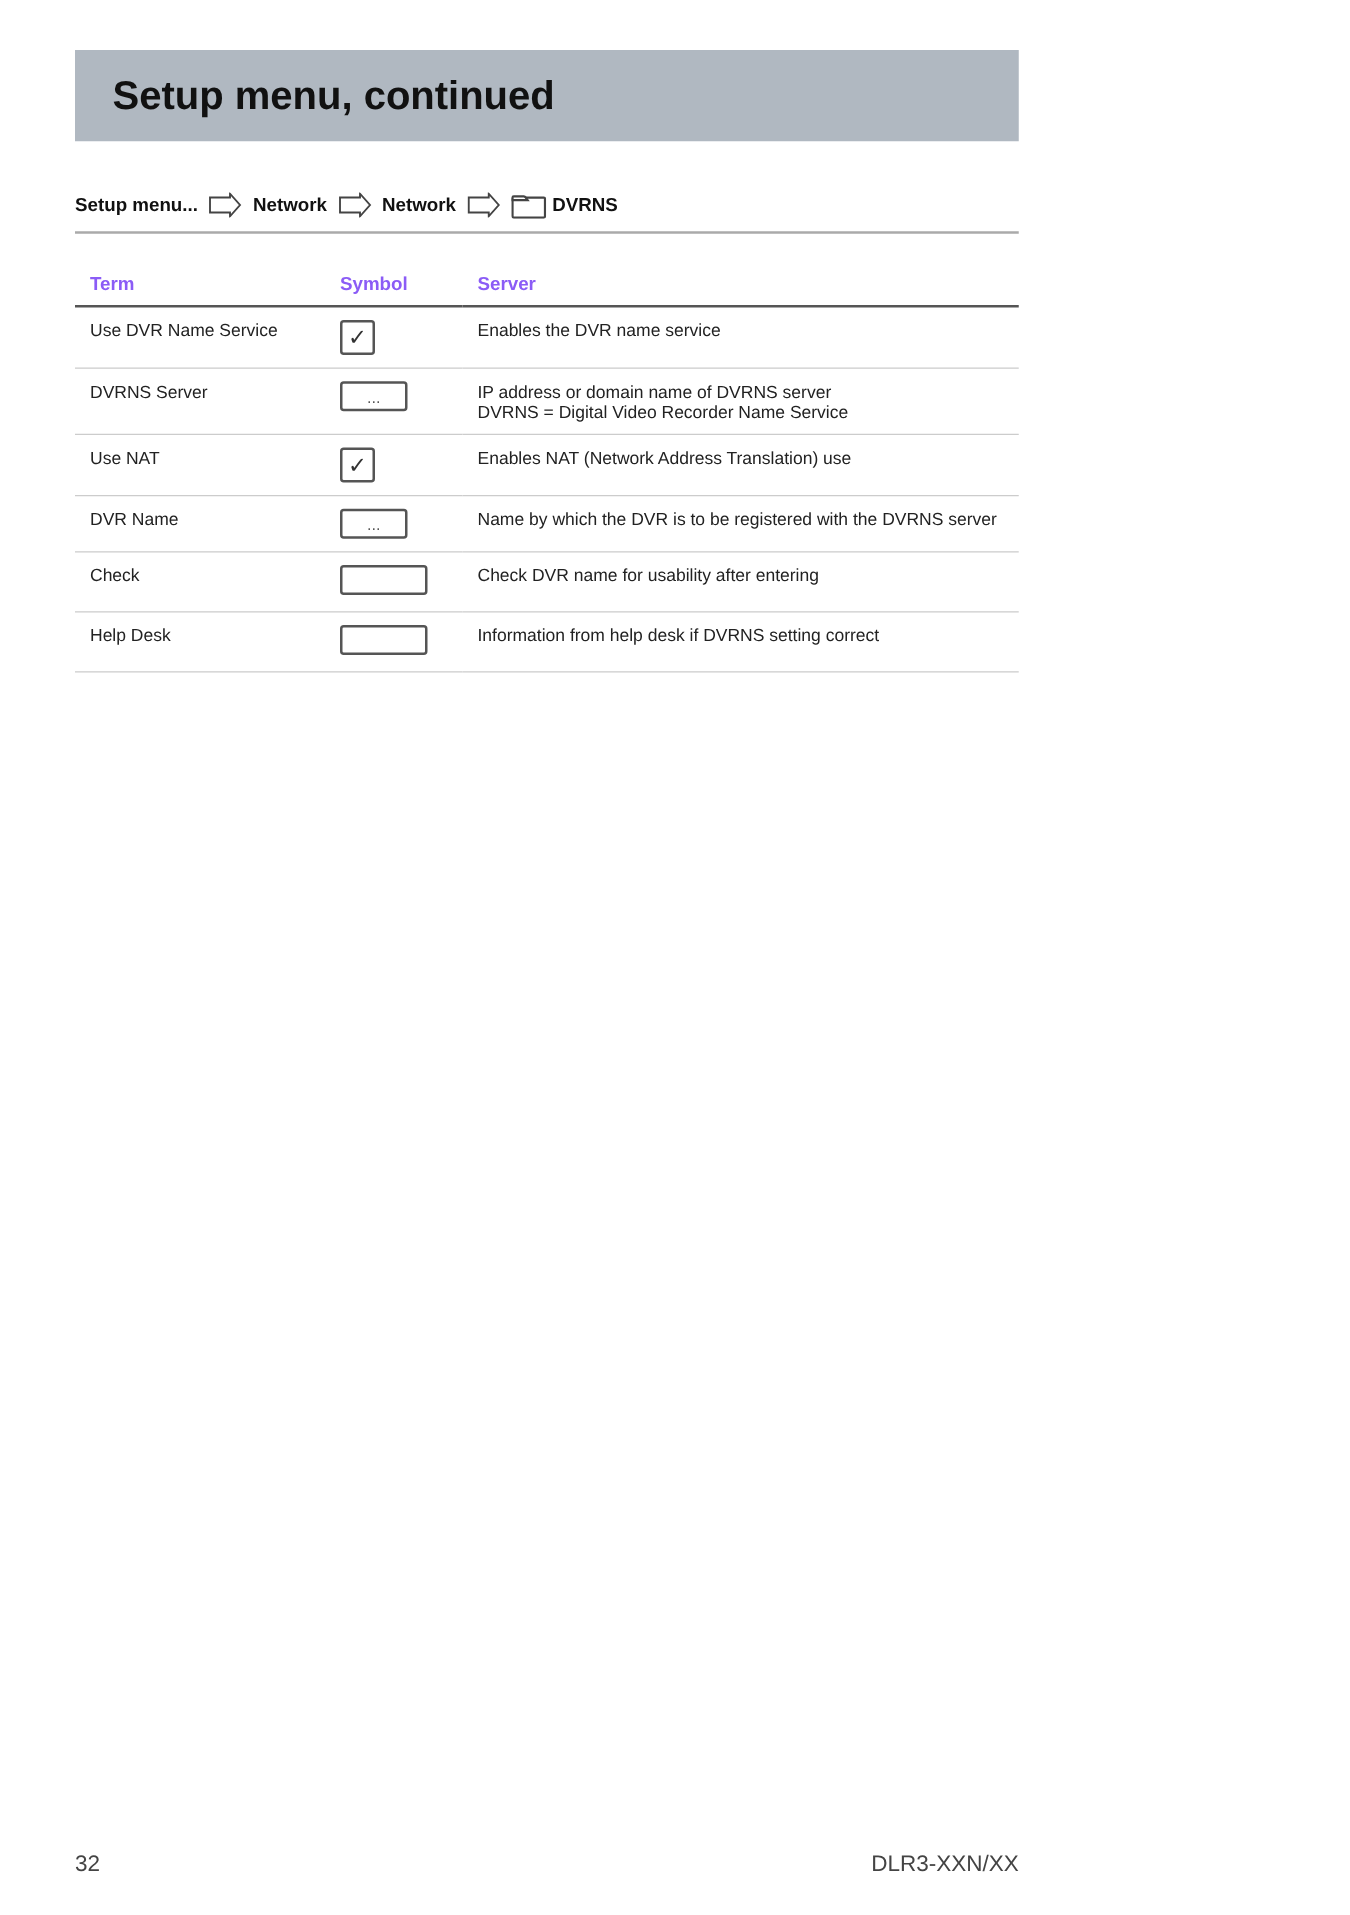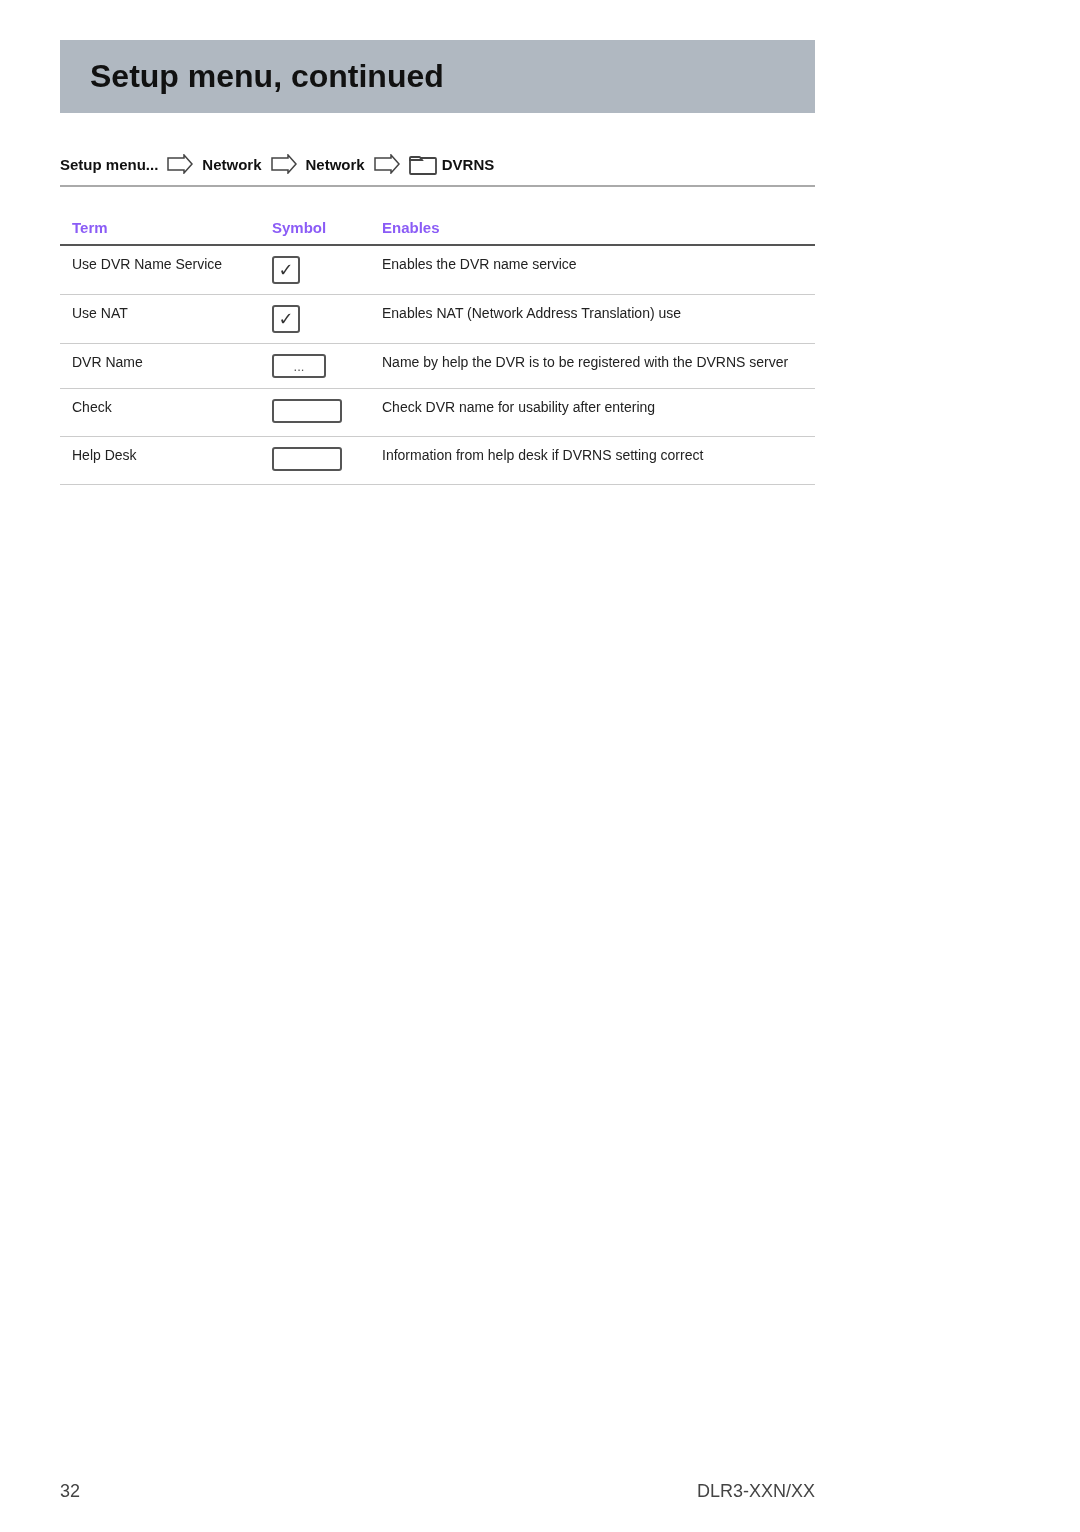--- a/index.html
+++ b/index.html
@@ -192,38 +192,43 @@
       </svg>
       <span class="breadcrumb-item">DVRNS</span>
     </span>
   </div>
 
   <table class="content-table">
     <thead>
       <tr>
         <th class="col-term">Term</th>
         <th class="col-symbol">Symbol</th>
-        <th class="col-meaning">Enables</th>
+        <th class="col-meaning">Server</th>
       </tr>
     </thead>
     <tbody id="table-body">
     <tr>
           <td class="col-term">Use DVR Name Service</td>
           <td class="col-symbol"><span class="symbol-checkbox">✓</span></td>
           <td class="col-meaning">Enables the DVR name service</td>
         </tr>
         <tr>
+          <td class="col-term">DVRNS Server</td>
+          <td class="col-symbol"><span class="symbol-input">...</span></td>
+          <td class="col-meaning">IP address or domain name of DVRNS server<br>DVRNS = Digital Video Recorder Name Service</td>
+        </tr>
+        <tr>
           <td class="col-term">Use NAT</td>
           <td class="col-symbol"><span class="symbol-checkbox">✓</span></td>
           <td class="col-meaning">Enables NAT (Network Address Translation) use</td>
         </tr>
         <tr>
           <td class="col-term">DVR Name</td>
           <td class="col-symbol"><span class="symbol-input">...</span></td>
-          <td class="col-meaning">Name by help the DVR is to be registered with the DVRNS server</td>
+          <td class="col-meaning">Name by which the DVR is to be registered with the DVRNS server</td>
         </tr>
         <tr>
           <td class="col-term">Check</td>
           <td class="col-symbol"><span class="symbol-button"></span></td>
           <td class="col-meaning">Check DVR name for usability after entering</td>
         </tr>
         <tr>
           <td class="col-term">Help Desk</td>
           <td class="col-symbol"><span class="symbol-button"></span></td>
           <td class="col-meaning">Information from help desk if DVRNS setting correct</td>

